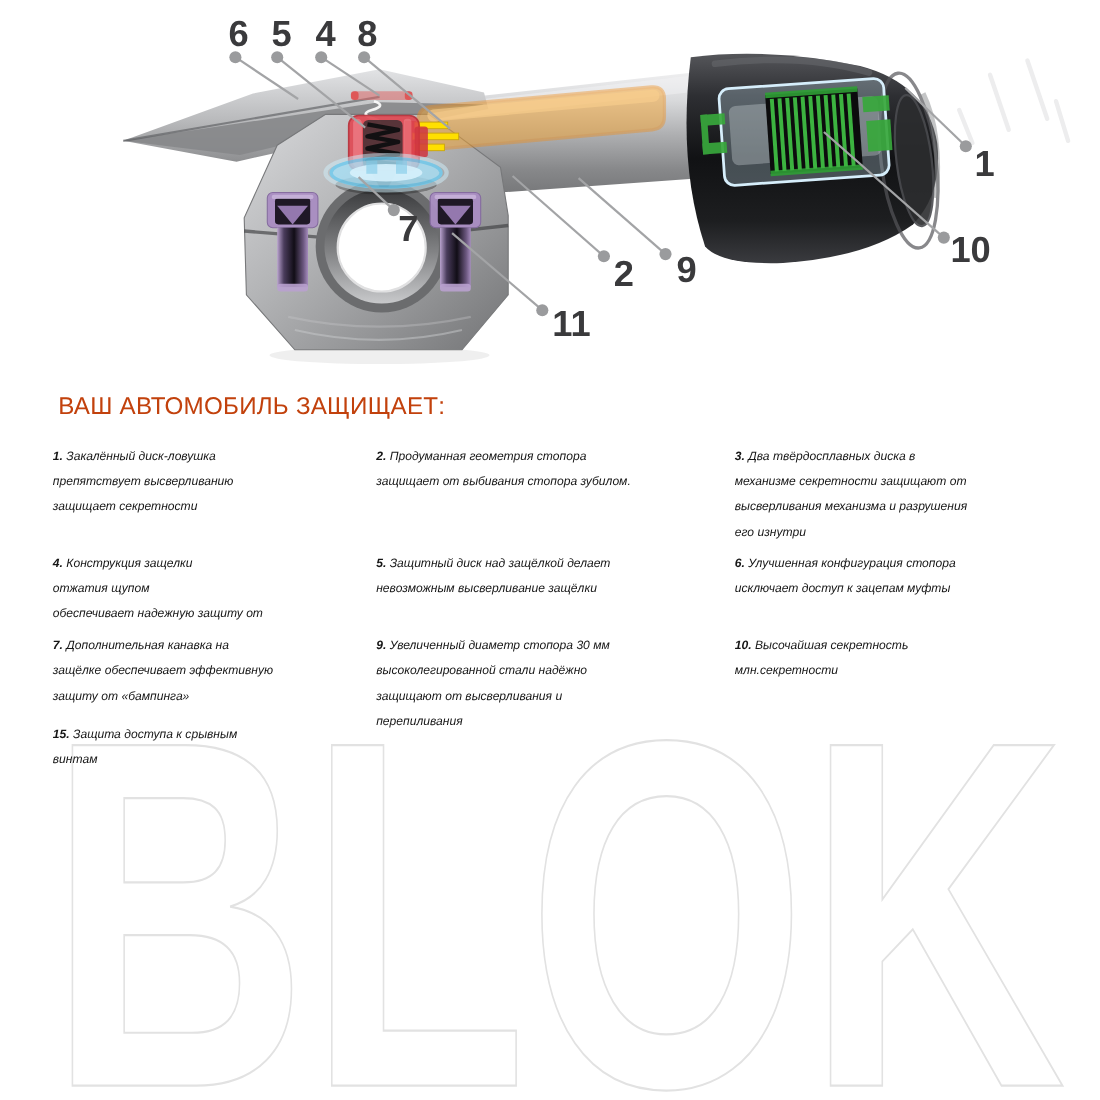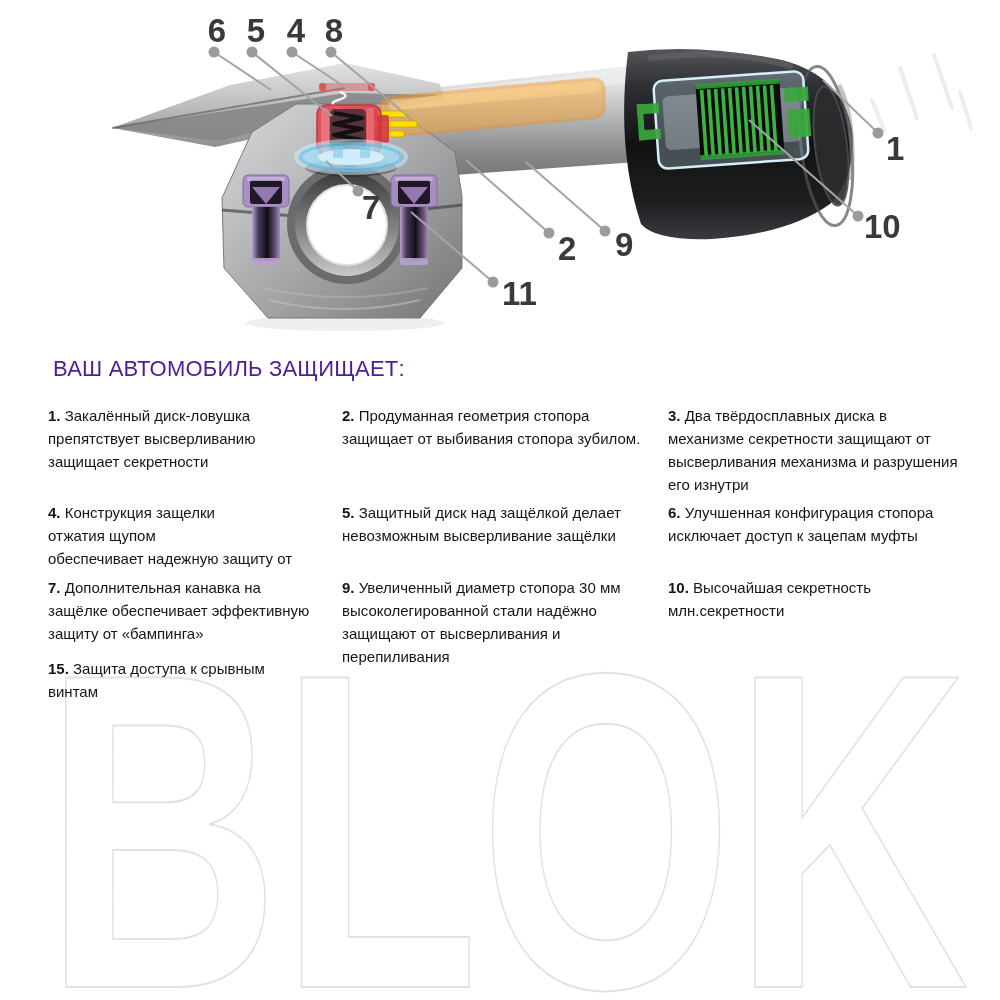--- a/index.html
+++ b/index.html
@@ -1,24 +1,24 @@
 <!DOCTYPE html>
 <html><head>
 <meta charset="utf-8">
 <style>
   html,body{margin:0;padding:0;background:#fff;}
   .page{position:relative;width:1000px;height:1000px;background:#fff;overflow:hidden;
         font-family:"Liberation Sans",sans-serif;color:#161616;}
   .watermark{position:absolute;left:0;top:635px;z-index:1;}
   .device{position:absolute;left:0;top:0;z-index:2;}
   .heading{position:absolute;left:53px;top:356px;font-size:22px;letter-spacing:.2px;
-           color:#4c1d95;z-index:3;white-space:nowrap;}
+           color:#c2410c;z-index:3;white-space:nowrap;}
   .features{position:absolute;left:48px;top:404px;width:945px;display:grid;
             grid-template-columns:294px 326px 325px;grid-template-rows:97px 75px 81px auto;
-            font-size:15px;z-index:3;}
+            font-size:11px;z-index:3;font-style:italic;}
   .item{overflow:visible;}
   .ln{line-height:23px;white-space:nowrap;}
   .num{font-weight:bold;}
   .co-num{font:bold 33px "Liberation Sans",sans-serif;fill:#3a3a3c;}
   .co-line{stroke:#a3a4a6;stroke-width:2;}
   .co-dot{fill:#9a9b9d;}
 </style>
 </head>
 <body>
 

